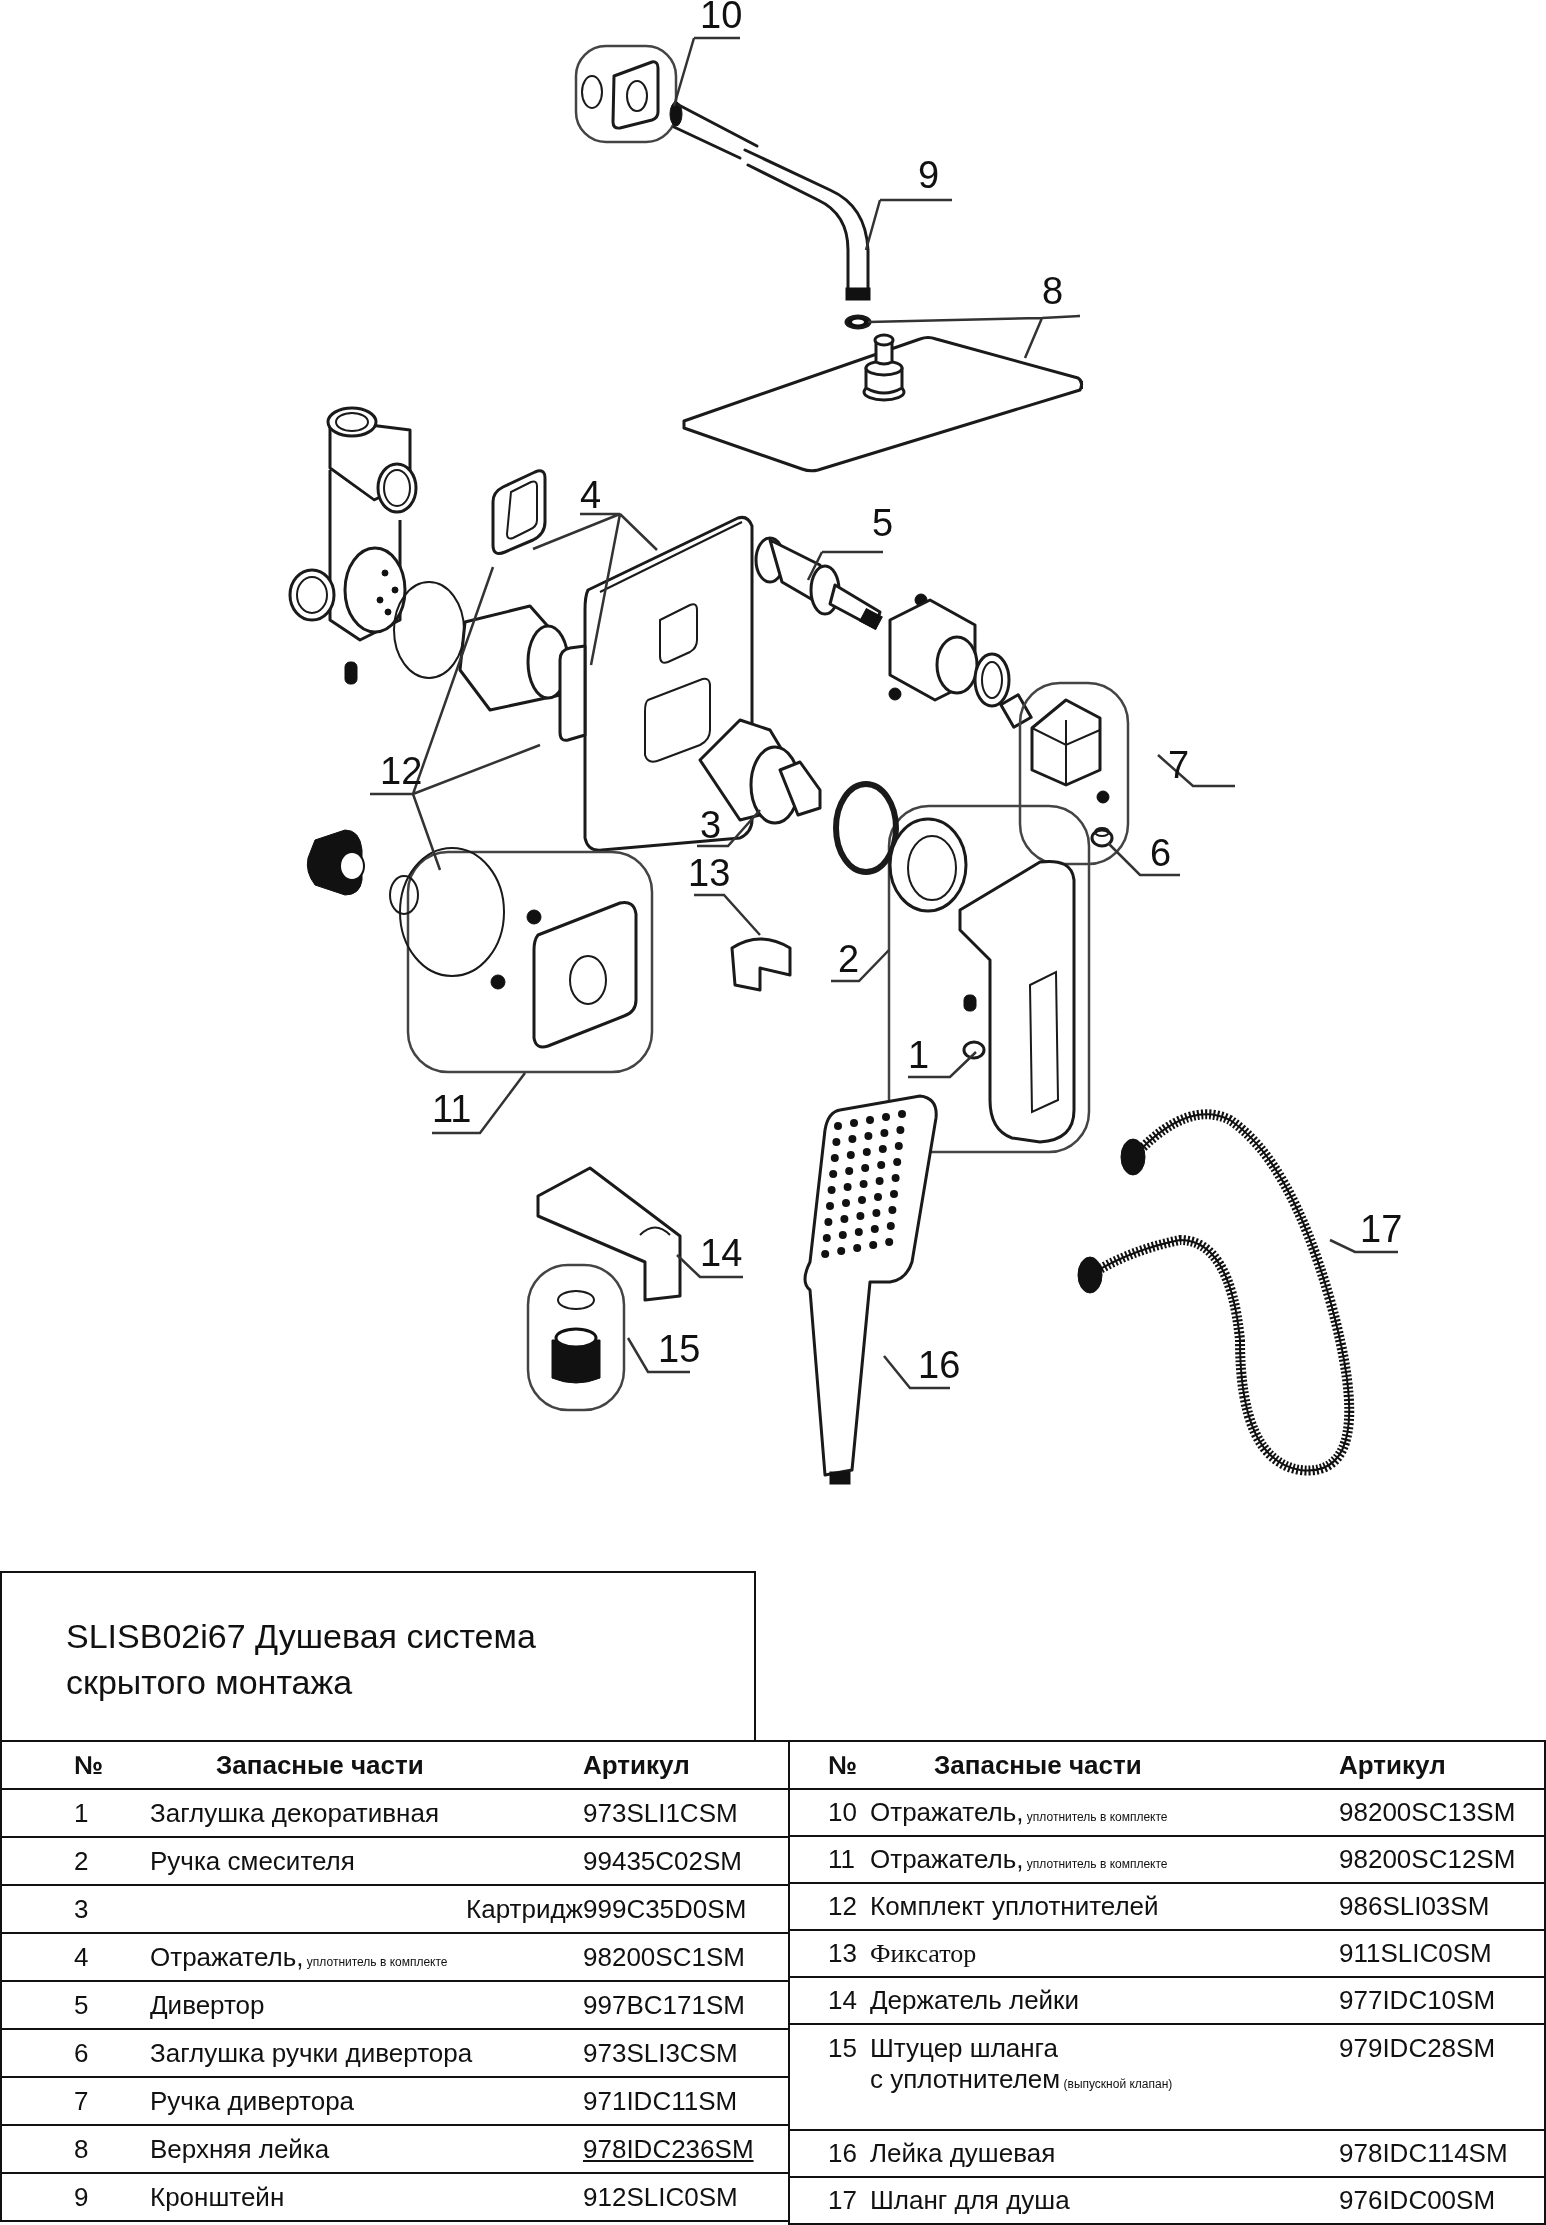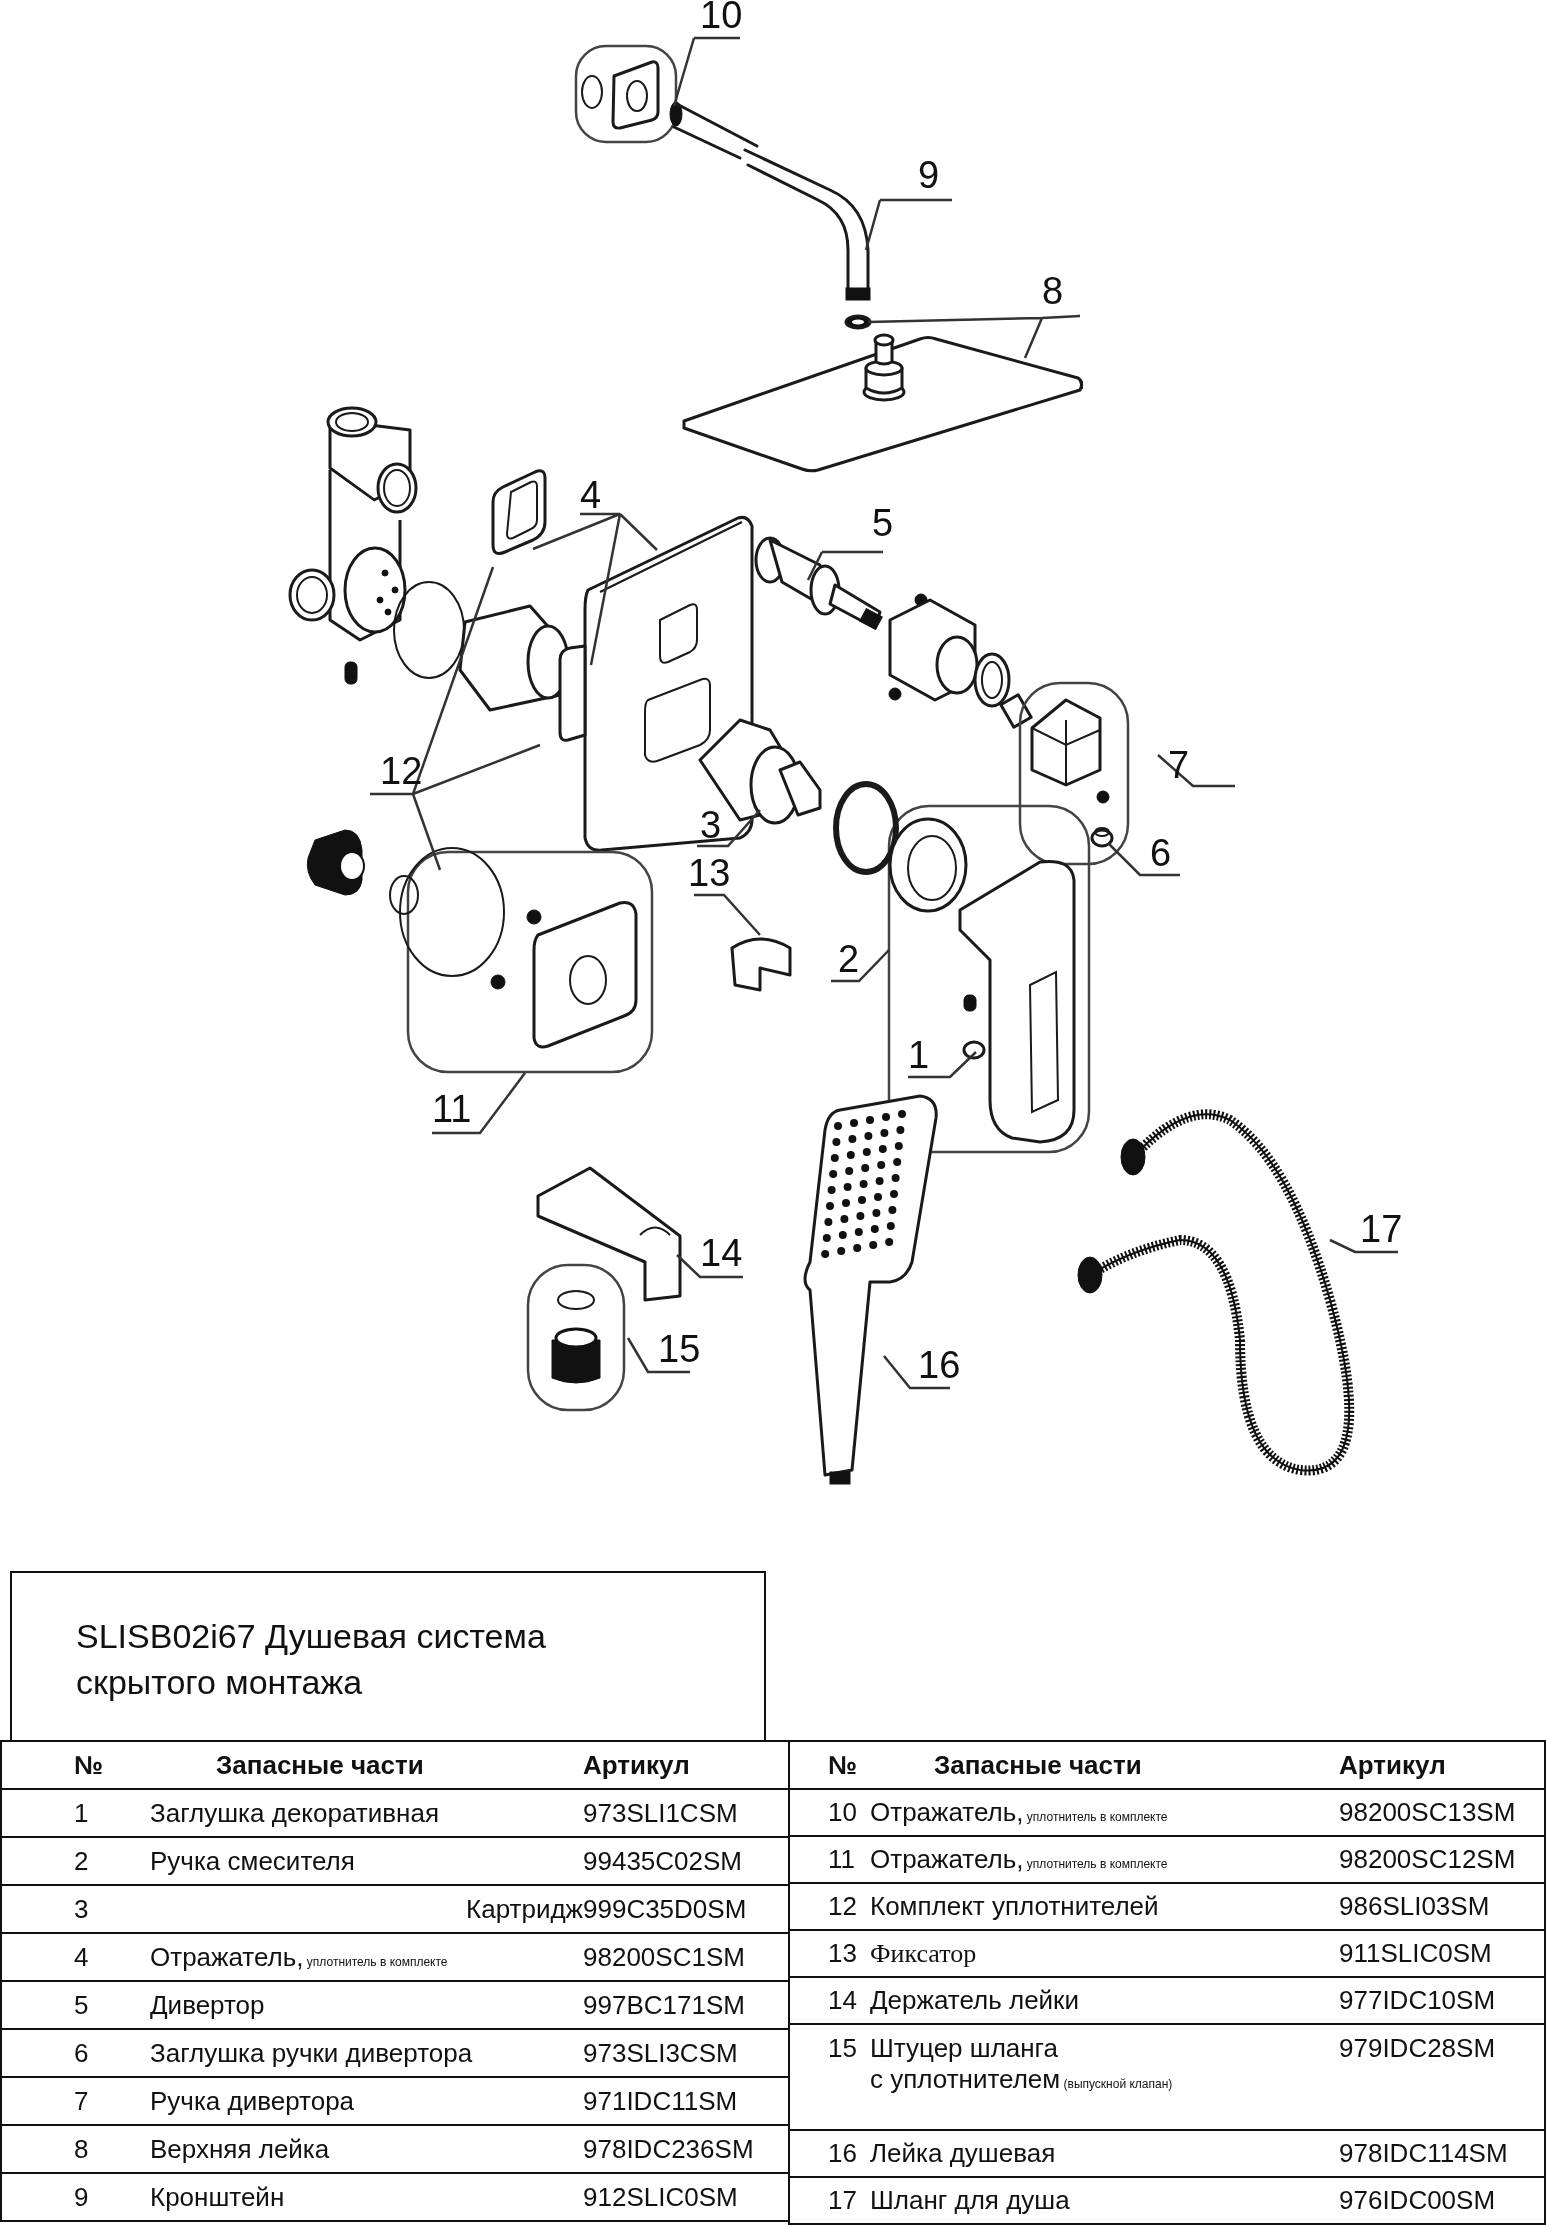--- a/index.html
+++ b/index.html
@@ -9,21 +9,21 @@
   #diagram text { font-family:"Liberation Sans", "DejaVu Sans", sans-serif; font-size:38px; fill:#111; }
   .ln { fill:none; stroke:#1a1a1a; stroke-width:3; stroke-linejoin:round; stroke-linecap:round; }
   .thin { fill:none; stroke:#1a1a1a; stroke-width:2; }
   .lead { fill:none; stroke:#333; stroke-width:2.5; }
   .grp { fill:none; stroke:#444; stroke-width:2.5; }
   .blk { fill:#111; stroke:#111; }
   .wf { fill:#fff; stroke:#1a1a1a; stroke-width:3; stroke-linejoin:round; }
 
   
   .title-box { position:absolute; left:0; top:1571px; width:756px; height:170px;
-               border:2px solid #111; border-bottom:none; box-sizing:border-box;margin-left:10px; }
+               border:2px solid #111; border-bottom:none; box-sizing:border-box; }
   .title-text { position:absolute; left:64px; top:40px; font-size:34px; line-height:46px; color:#111; }
 
   
   .tbl { position:absolute; top:1740px; border-collapse:collapse; font-size:26px; }
   .tbl-left { left:0; width:788px; border:2px solid #111; border-right:none; }
   .tbl-right { left:788px; width:758px; border:2px solid #111; }
   .tbl th { font-weight:bold; text-align:left; height:46px; border-bottom:2px solid #111; padding:0; }
   .tbl td { height:45px; border-bottom:2px solid #111; padding:0; vertical-align:middle; }
   .tbl tr:last-child td { border-bottom:none; }
   .c-num { width:76px; padding-left:72px !important; }
@@ -313,21 +313,21 @@
         <td class="c-art" style="height: 46px;">973SLI3CSM</td>
       </tr>
       <tr>
         <td class="c-num" style="height: 46px;">7</td>
         <td class="c-name" style="height: 46px;"><span>Ручка дивертора</span></td>
         <td class="c-art" style="height: 46px;">971IDC11SM</td>
       </tr>
       <tr>
         <td class="c-num" style="height: 46px;">8</td>
         <td class="c-name" style="height: 46px;"><span>Верхняя лейка</span></td>
-        <td class="c-art" style="height: 46px;">978IDC236SM</td>
+        <td class="c-art" style="height: 46px; text-decoration: underline;">978IDC236SM</td>
       </tr>
       <tr>
         <td class="c-num" style="height: 46px;">9</td>
         <td class="c-name" style="height: 46px;"><span>Кронштейн</span></td>
         <td class="c-art" style="height: 46px;">912SLIC0SM</td>
       </tr>
     </tbody>
 </table>
 
 <table class="tbl tbl-right">

